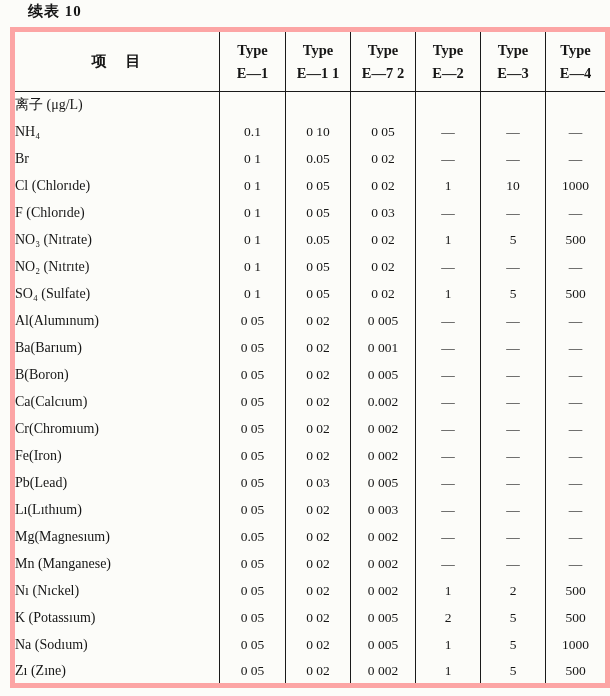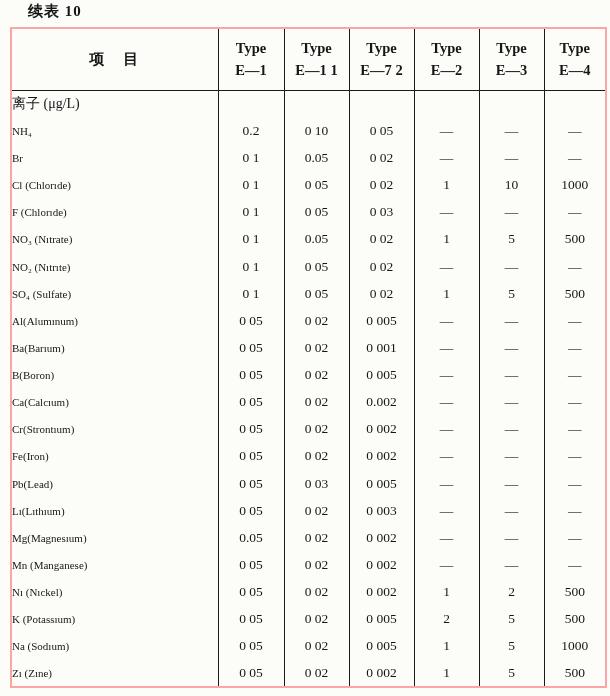--- a/index.html
+++ b/index.html
@@ -31,21 +31,21 @@
     left: 10px;
     top: 27px;
     width: 595px;
     height: 661px;
   }
   table.spec-table {
     border-collapse: collapse;
     table-layout: fixed;
     width: 100%;
     height: 100%;
-    border: 2px solid #fca5a5;
+    border: 5px solid #fca5a5;
   }
   table.spec-table th,
   table.spec-table td {
     border-left: 1.5px solid #1a1a1a;
     padding: 0;
     overflow: hidden;
     white-space: nowrap;
   }
   table.spec-table th:first-child,
   table.spec-table td:first-child {
@@ -73,21 +73,21 @@
     font-size: 14px;
     font-weight: normal;
     text-align: left;
     padding-left: 8px;
     vertical-align: middle;
   }
   tr.data-row {
     height: 23.8px;
   }
   td.label-cell {
-    font-size: 11px;
+    font-size: 14px;
     text-align: left;
     padding-left: 27px;
     vertical-align: middle;
   }
   td.value-cell {
     font-size: 13.5px;
     text-align: center;
     vertical-align: middle;
   }
   .col-head-line {
@@ -144,21 +144,21 @@
         <td class="section-cell">离子 (μg/L)</td>
         <td class="value-cell"></td>
         <td class="value-cell"></td>
         <td class="value-cell"></td>
         <td class="value-cell"></td>
         <td class="value-cell"></td>
         <td class="value-cell"></td>
       </tr>
     <tr class="data-row">
           <td class="label-cell">NH₄</td>
-          <td class="value-cell">0.2</td>
+          <td class="value-cell">0.1</td>
           <td class="value-cell">0 10</td>
           <td class="value-cell">0 05</td>
           <td class="value-cell">—</td>
           <td class="value-cell">—</td>
           <td class="value-cell">—</td>
         </tr>
         <tr class="data-row">
           <td class="label-cell">Br</td>
           <td class="value-cell">0 1</td>
           <td class="value-cell">0.05</td>
@@ -242,21 +242,21 @@
         <tr class="data-row">
           <td class="label-cell">Ca(Calcıum)</td>
           <td class="value-cell">0 05</td>
           <td class="value-cell">0 02</td>
           <td class="value-cell">0.002</td>
           <td class="value-cell">—</td>
           <td class="value-cell">—</td>
           <td class="value-cell">—</td>
         </tr>
         <tr class="data-row">
-          <td class="label-cell">Cr(Strontıum)</td>
+          <td class="label-cell">Cr(Chromıum)</td>
           <td class="value-cell">0 05</td>
           <td class="value-cell">0 02</td>
           <td class="value-cell">0 002</td>
           <td class="value-cell">—</td>
           <td class="value-cell">—</td>
           <td class="value-cell">—</td>
         </tr>
         <tr class="data-row">
           <td class="label-cell">Fe(Iron)</td>
           <td class="value-cell">0 05</td>

